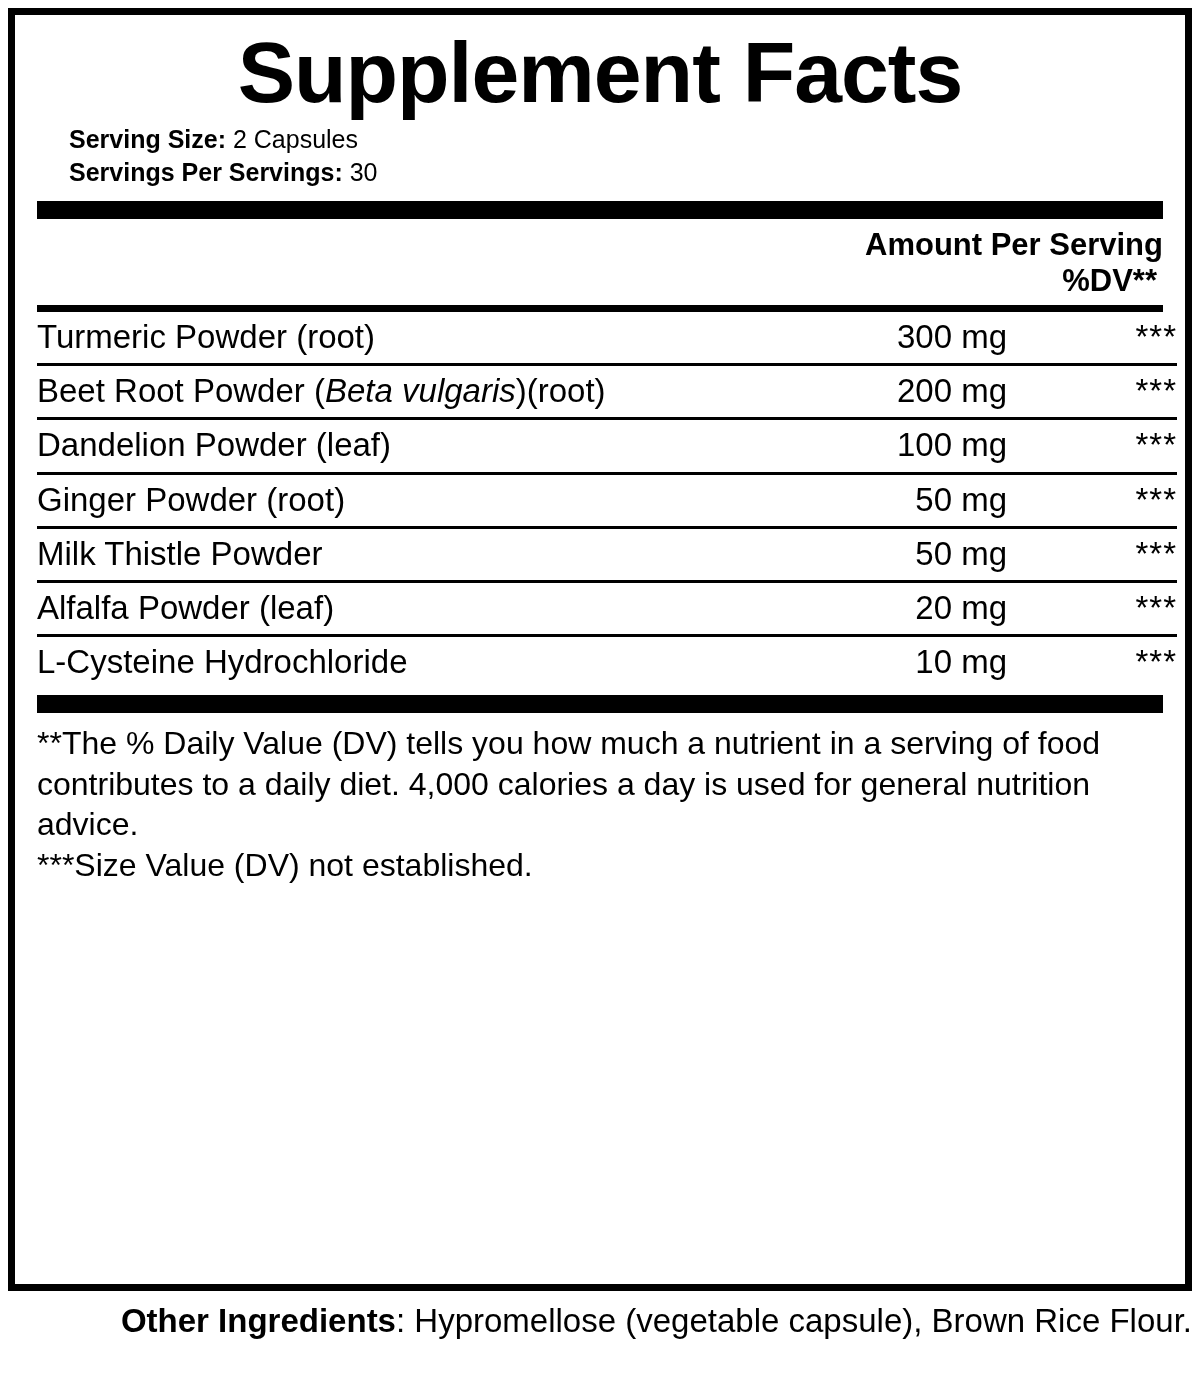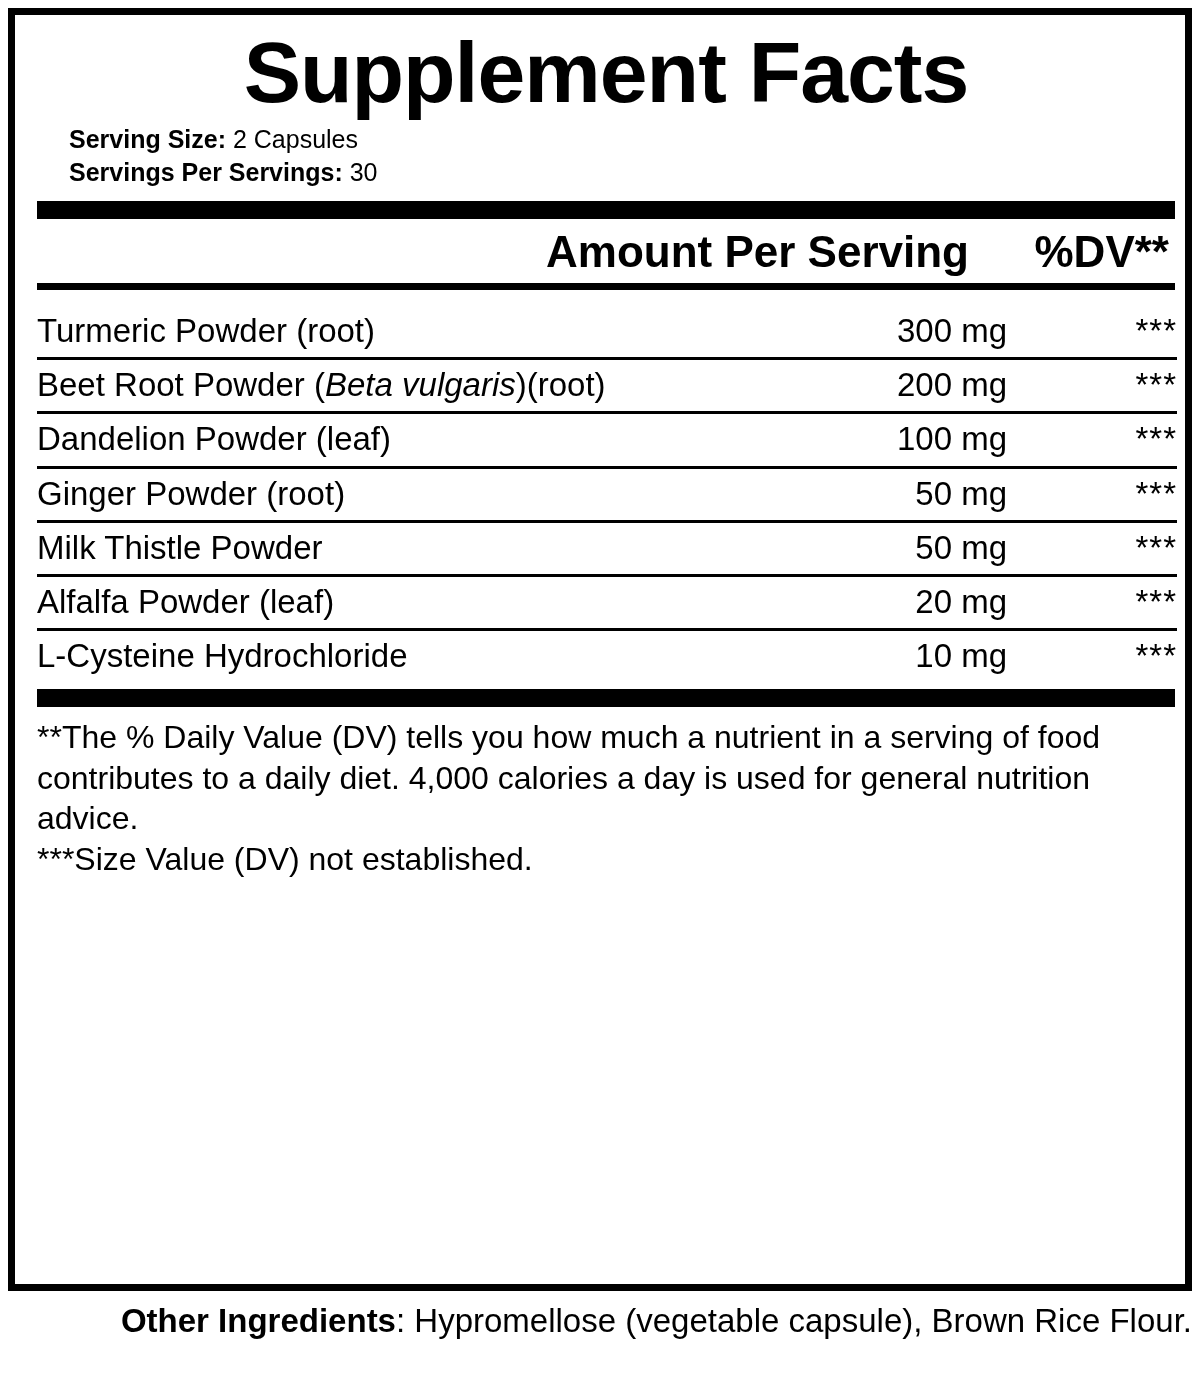--- a/index.html
+++ b/index.html
@@ -25,21 +25,21 @@
   
   .panel {
     position: absolute;
     left: 8px;
     top: 8px;
     width: 1184px;
     height: 1283px;
     box-sizing: border-box;
     border: 7px solid #000;
     background: #fff;
-    padding: 6px 10px 0 22px;
+    padding: 6px 22px 0 22px;
   }
 
   .title {
     font-size: 86px;
     font-weight: 700;
     letter-spacing: -1px;
     line-height: 1.02;
     text-align: center;
     margin: 8px 0 6px 0;
     white-space: nowrap;
@@ -62,40 +62,40 @@
   }
   .rule-med {
     height: 7px;
     background: #000;
   }
 
   
   .head-row {
     display: flex;
     align-items: flex-end;
-    justify-content: flex-end;
-    font-size: 44px;
+    justify-content: flex-start;
+    font-size: 31px;
     font-weight: 700;
     padding: 8px 0 6px 0;
+    flex-direction: column;
   }
   .head-amount {
     text-align: right;
     padding-right: 0;
   }
   .head-dv {
     width: 200px;
     text-align: right;
     padding-right: 6px;
   }
 
   table.facts {
     width: 100%;
     border-collapse: collapse;
     table-layout: fixed;
-    margin-top: 16px;
   }
   table.facts td {
     vertical-align: top;
     padding: 6px 0 7px 0;
     font-size: 33px;
     line-height: 1.16;
     border-bottom: 3px solid #000;
   }
   table.facts tr:last-child td {
     border-bottom: none;

